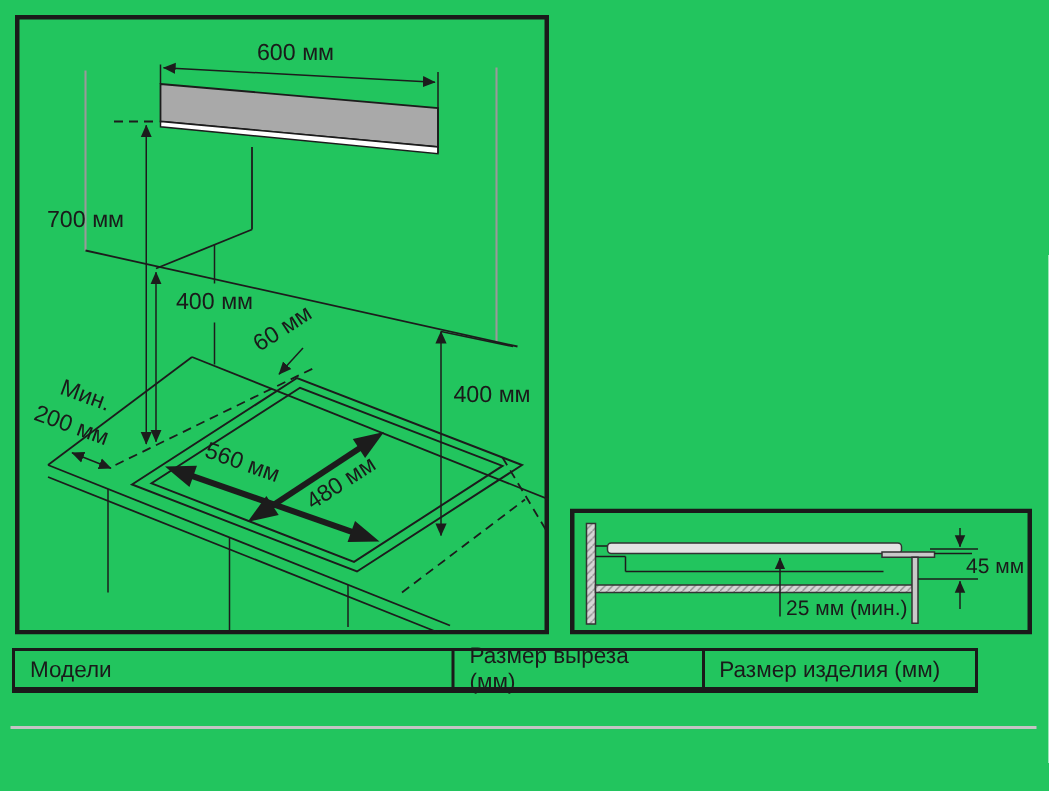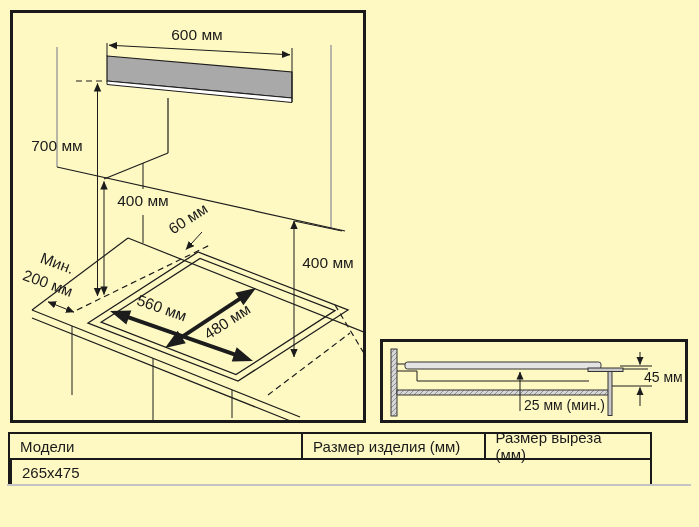--- a/index.html
+++ b/index.html
@@ -1,16 +1,16 @@
 <!DOCTYPE html>
 <html><head>
 <meta charset="utf-8">
 <style>
   html,body{margin:0;padding:0;background:#fff;}
-  #stage{position:relative;width:699px;height:527px;background:#fef9c3;overflow:hidden;
+  #stage{position:relative;width:699px;height:527px;background:#22c55e;overflow:hidden;
          font-family:"Liberation Sans",sans-serif;}
   svg text{font-family:"Liberation Sans",sans-serif;fill:#1a1a1a;}
   .lbl{font-size:15.5px;font-weight:500;}
   .lbl-sm{font-size:14px;font-weight:500;}
   .ln{stroke:#1c1c1c;stroke-width:1.2;fill:none;}
   .ln-thin{stroke:#1c1c1c;stroke-width:1;fill:none;}
   .ln-gray{stroke:#9a9a9a;stroke-width:1.4;fill:none;}
   .dash{stroke:#1c1c1c;stroke-width:1.2;fill:none;stroke-dasharray:6 4;}
   .thick{stroke:#1c1c1c;stroke-width:4;fill:none;}
   .fillb{fill:#1c1c1c;stroke:none;}
@@ -139,22 +139,21 @@
     <line class="ln-thin" x1="260" y1="67" x2="260" y2="48.5" marker-end="url(#ar2)"></line>
     <text class="lbl-sm" x="264" y="43">45 мм</text>
 
     <line class="ln-thin" x1="140" y1="72" x2="140" y2="33" marker-end="url(#ar2)"></line>
     <text class="lbl-sm" x="144" y="71">25 мм (мин.)</text>
   </svg>
 
   <div class="spec-table">
     <div class="spec-row header">
       <div class="spec-cell c0">Модели</div>
+      <div class="spec-cell c2">Размер выреза (мм)</div>
       <div class="spec-cell c1">Размер изделия (мм)</div>
-      <div class="spec-cell c2">Размер выреза (мм)</div>
     </div>
     <div class="spec-row">
-      <div class="spec-cell c2">265x475</div>
     </div>
   </div>
   <div class="table-underline"></div>
 
 </div>
 
 </body></html>

